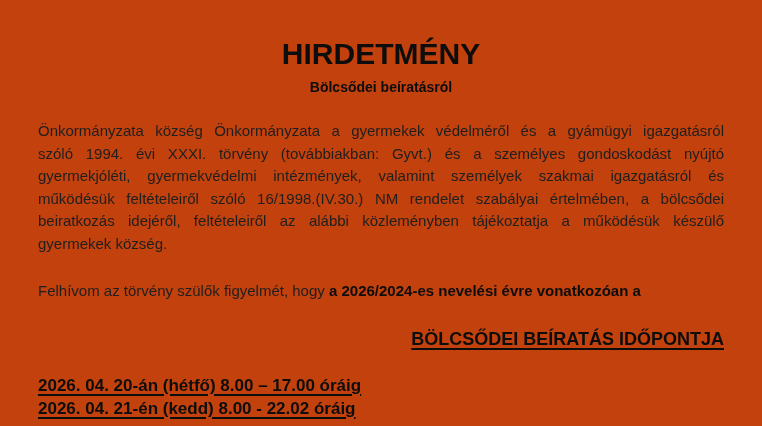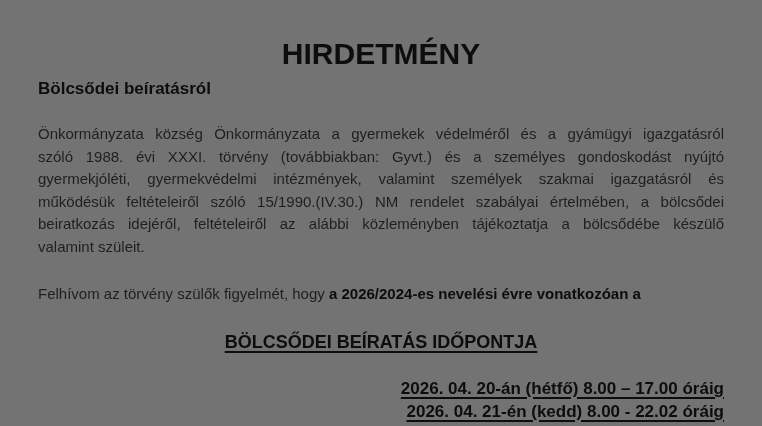--- a/index.html
+++ b/index.html
@@ -7,36 +7,36 @@
     width: 762px;
     height: 426px;
     background: #ffffff;
     overflow: hidden;
     font-family: "Liberation Sans", sans-serif;
     color: #1a1a1a;
   }
   .page {
     width: 762px;
     height: 426px;
-    background: #737373;
+    background: #c2410c;
     padding: 0 38px;
   }
   .doc-title {
     padding-top: 39px;
     text-align: center;
     font-size: 30px;
     font-weight: bold;
     color: #0d0d0d;
     letter-spacing: 0px;
     line-height: 1.0;
   }
   .doc-subtitle {
     margin-top: 11px;
-    text-align: left;
-    font-size: 17px;
+    text-align: center;
+    font-size: 14px;
     font-weight: bold;
     color: #0d0d0d;
     line-height: 1.0;
   }
   .intro {
     margin-top: 26px;
     font-size: 15px;
     line-height: 22.5px;
     color: #1f1f1f;
   }
@@ -54,59 +54,59 @@
     line-height: 22px;
     color: #1f1f1f;
     white-space: nowrap;
   }
   .notice-line .bold-part {
     font-weight: bold;
     color: #0d0d0d;
   }
   .schedule-heading {
     margin-top: 28px;
-    text-align: center;
+    text-align: right;
     font-size: 18px;
     font-weight: bold;
     color: #0d0d0d;
     line-height: 1.0;
   }
   .schedule-heading span,
   .schedule-date span {
     text-decoration: underline;
     text-decoration-thickness: 2px;
     text-underline-offset: 3px;
   }
   .schedule-dates {
     margin-top: 26px;
   }
   .schedule-date {
-    text-align: right;
+    text-align: left;
     font-size: 17px;
     font-weight: bold;
     color: #0d0d0d;
     line-height: 23px;
   }
 </style>
 </head>
 <body>
 
 <div class="page">
 
   <div class="doc-title">HIRDETMÉNY</div>
 
   <div class="doc-subtitle">Bölcsődei beíratásról</div>
 
   <div class="intro">
     <div class="jline">Önkormányzata község Önkormányzata a gyermekek védelméről és a gyámügyi igazgatásról</div>
-    <div class="jline">szóló 1988. évi XXXI. törvény (továbbiakban: Gyvt.) és a személyes gondoskodást nyújtó</div>
+    <div class="jline">szóló 1994. évi XXXI. törvény (továbbiakban: Gyvt.) és a személyes gondoskodást nyújtó</div>
     <div class="jline">gyermekjóléti, gyermekvédelmi intézmények, valamint személyek szakmai igazgatásról és</div>
-    <div class="jline">működésük feltételeiről szóló 15/1990.(IV.30.) NM rendelet szabályai értelmében, a bölcsődei</div>
-    <div class="jline">beiratkozás idejéről, feltételeiről az alábbi közleményben tájékoztatja a bölcsődébe készülő</div>
-    <div class="lastline">valamint szüleit.</div>
+    <div class="jline">működésük feltételeiről szóló 16/1998.(IV.30.) NM rendelet szabályai értelmében, a bölcsődei</div>
+    <div class="jline">beiratkozás idejéről, feltételeiről az alábbi közleményben tájékoztatja a működésük készülő</div>
+    <div class="lastline">gyermekek község.</div>
   </div>
 
   <div class="notice-line"><span>Felhívom az törvény szülők figyelmét, hogy </span><span class="bold-part">a 2026/2024-es nevelési évre vonatkozóan a</span></div>
 
   <div class="schedule-heading">
     <span>BÖLCSŐDEI BEÍRATÁS IDŐPONTJA</span>
   </div>
 
   <div class="schedule-dates">
     <div class="schedule-date">

